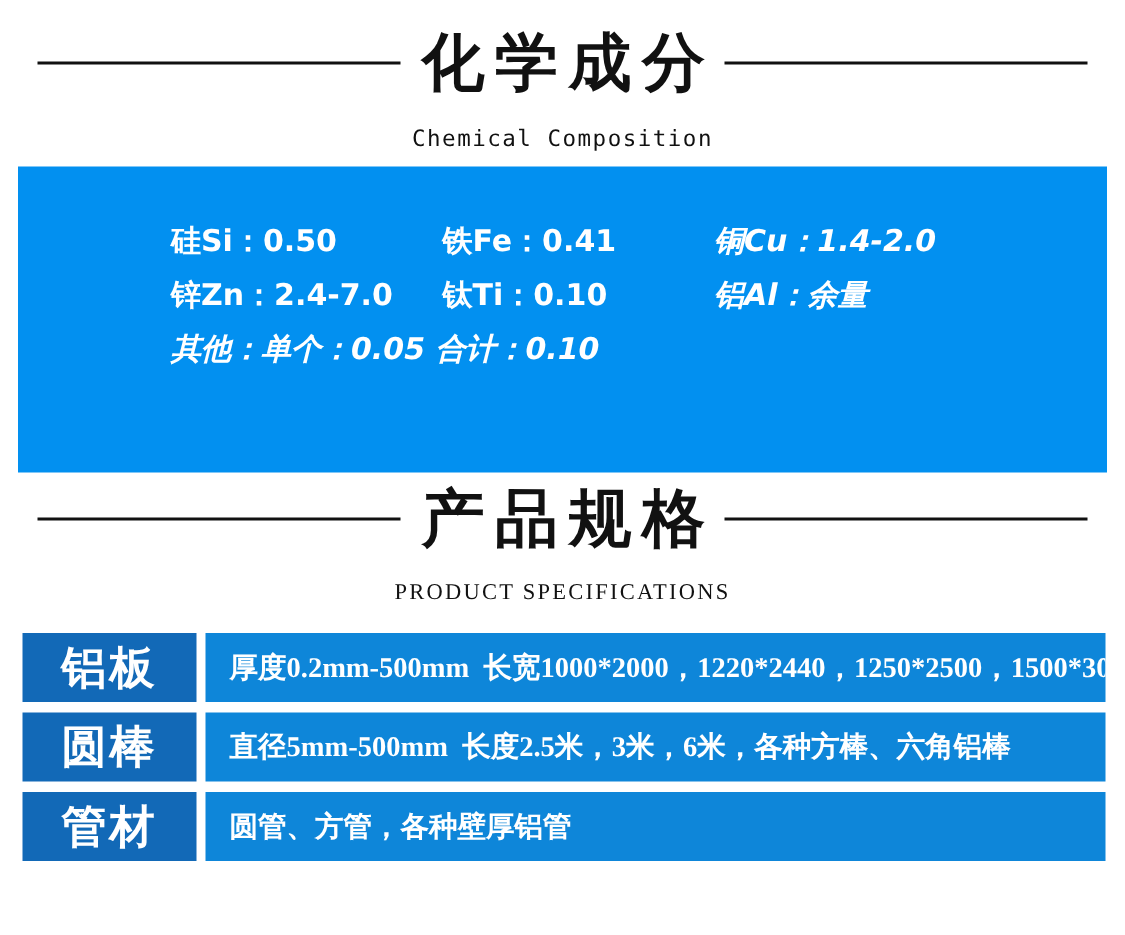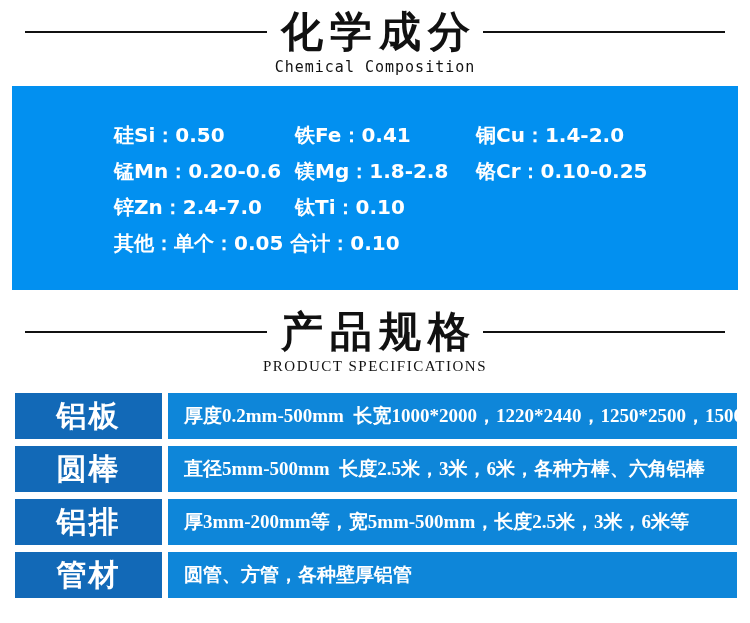--- a/index.html
+++ b/index.html
@@ -32,67 +32,67 @@
     font-size: 42px;
     font-weight: bold;
     letter-spacing: 7px;
     color: var(--headerInk, #111111);
     white-space: nowrap;
     line-height: 1;
   }
   .section-subtitle {
     text-align: center;
     color: var(--headerInk, #111111);
-    margin-top: 0;
+    margin-top: 15px;
   }
   .subtitle-mono {
     font-family: "DejaVu Sans Mono", "Liberation Mono", monospace;
     font-size: 15px;
     letter-spacing: 1px;
   }
   .subtitle-serif {
     font-family: "Liberation Serif", "DejaVu Serif", serif;
     font-size: 15px;
     font-weight: normal;
     letter-spacing: 1.5px;
   }
-  .header-chem { padding-top: 6px; }
-  .header-prod { padding-top: 16px; }
+  .header-chem { padding-top: 16px; }
+  .header-prod { padding-top: 5px; }
 
   
   .chem-panel {
     margin: 10px 12px 0 12px;
     height: 204px;
     background: var(--panelBlue, #0290f0);
     box-sizing: border-box;
     padding: 31px 0 0 102px;
   }
   .chem-row {
     display: flex;
     align-items: center;
     height: 36px;
     color: #ffffff;
     font-size: 20px;
     font-weight: bold;
     font-family: "DejaVu Sans", "Liberation Sans", sans-serif;
     white-space: pre;
   }
   .chem-cell { width: 181px; }
-  .chem-cell:last-child { width: auto; }
+  .chem-cell:last-child { width: auto; font-style: italic; }
   .chem-cell.span-all { width: auto; }
 
   
   .spec-table { margin: 18px 13px 0 15px; }
   .spec-row {
     display: flex;
     height: 46px;
     margin-bottom: 7px;
   }
   .spec-name {
-    width: 147px;
+    width: 116px;
     background: var(--cellLabelBlue, #1269b7);
     color: #ffffff;
     display: flex;
     align-items: center;
     justify-content: center;
     font-size: 30px;
     font-weight: bold;
     font-family: "DejaVu Serif", "Liberation Serif", serif;
     letter-spacing: 2px;
     flex-shrink: 0;
@@ -126,27 +126,23 @@
     <div class="section-subtitle subtitle-mono">Chemical Composition</div>
   </header>
 
   <section class="chem-panel">
     <div class="chem-row">
       <span class="chem-cell">硅Si：0.50</span>
       <span class="chem-cell">铁Fe：0.41</span>
       <span class="chem-cell">铜Cu：1.4-2.0</span>
     </div>
     <div class="chem-row">
-      <span class="chem-cell">锰Mn：0.20-0.6</span>
-      <span class="chem-cell">镁Mg：1.8-2.8</span>
-      <span class="chem-cell">铬Cr：0.10-0.25</span>
-    </div>
-    <div class="chem-row">
       <span class="chem-cell">锌Zn：2.4-7.0</span>
       <span class="chem-cell">钛Ti：0.10</span>
+      <span class="chem-cell">铝Al：余量</span>
     </div>
     <div class="chem-row">
       <span class="chem-cell span-all">其他：单个：0.05 合计：0.10</span>
     </div>
   </section>
 
   <header class="section-header header-prod">
     <div class="title-row">
       <span class="decor-line"></span>
       <h1 class="section-title">产品规格</h1>
@@ -158,22 +154,18 @@
   <section class="spec-table">
     <div class="spec-row">
       <div class="spec-name">铝板</div>
       <div class="spec-desc">厚度0.2mm-500mm  长宽1000*2000，1220*2440，1250*2500，1500*3000</div>
     </div>
     <div class="spec-row">
       <div class="spec-name">圆棒</div>
       <div class="spec-desc">直径5mm-500mm  长度2.5米，3米，6米，各种方棒、六角铝棒</div>
     </div>
     <div class="spec-row">
-      <div class="spec-name">铝排</div>
-      <div class="spec-desc">厚3mm-200mm等，宽5mm-500mm，长度2.5米，3米，6米等</div>
-    </div>
-    <div class="spec-row">
       <div class="spec-name">管材</div>
       <div class="spec-desc">圆管、方管，各种壁厚铝管</div>
     </div>
   </section>
 
 </div>
 
 </body></html>

